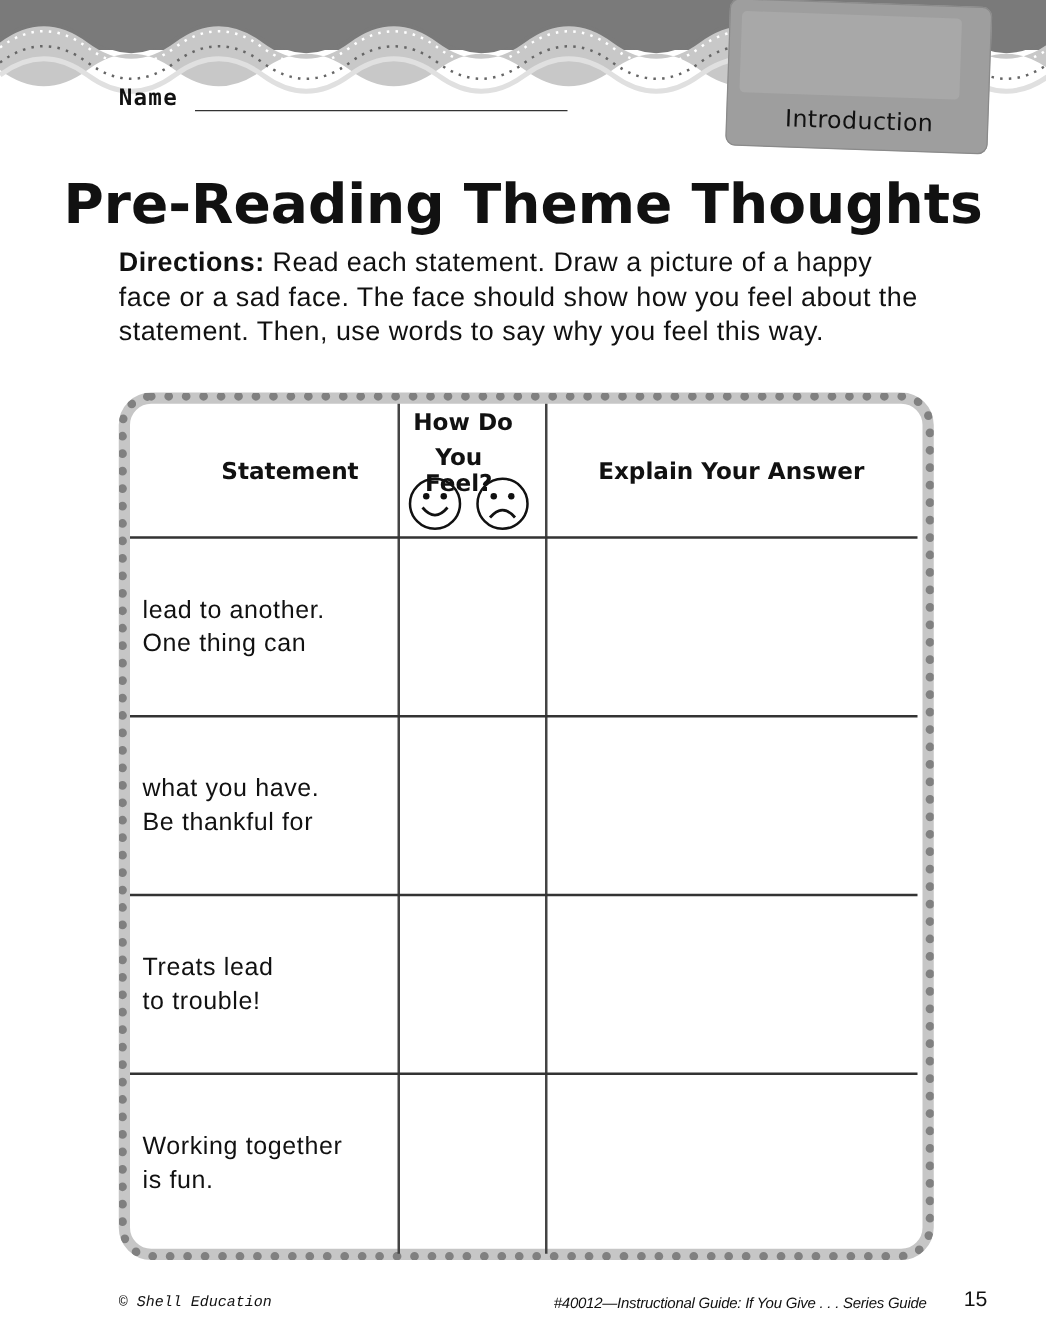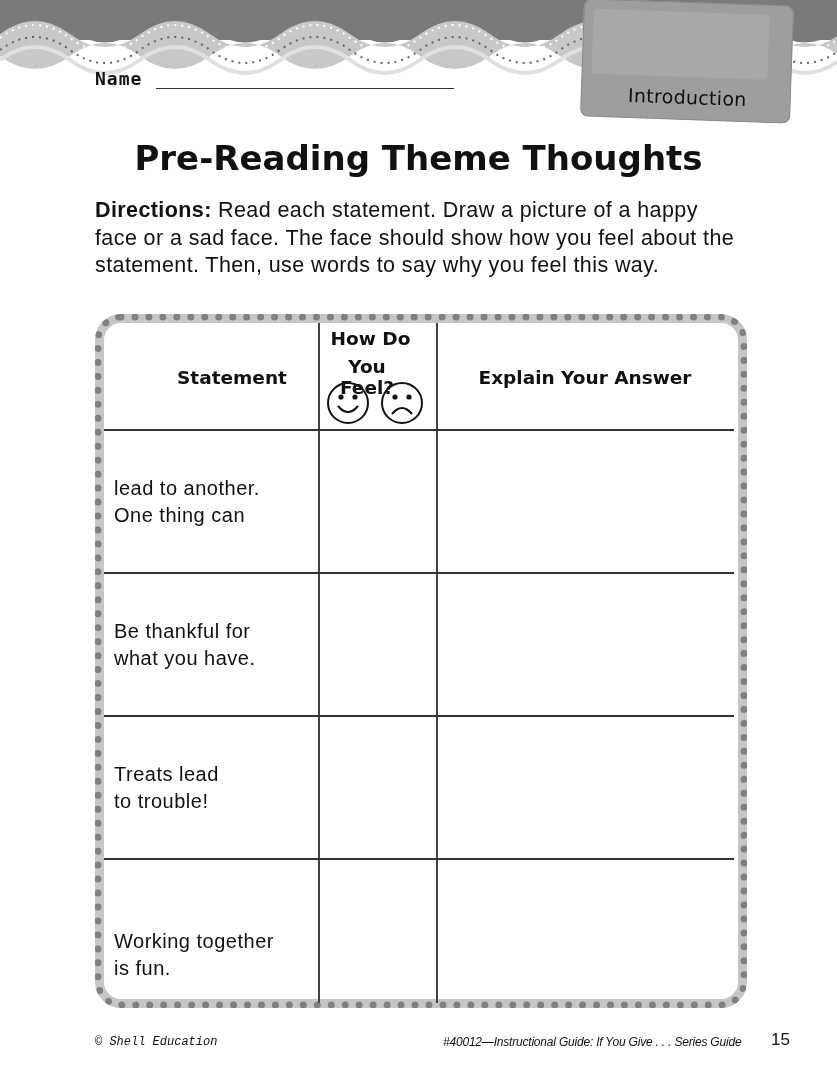--- a/index.html
+++ b/index.html
@@ -20,21 +20,21 @@
     .tab-label {
       position: absolute; left: 628px; top: 86px; font-size: 19px;
       font-family: "DejaVu Sans", sans-serif; color: #111; transform: rotate(2deg);
       letter-spacing: 0.3px;
     }
     .name-row { position: absolute; left: 95px; top: 68px; display: flex; align-items: flex-start; }
     .name-label { font-size: 18px; font-weight: bold; letter-spacing: 1px; font-family: "DejaVu Sans Mono", monospace; }
     .name-line { width: 298px; border-bottom: 1.5px solid #333; margin-left: 14px; height: 20px; }
     .title {
       position: absolute; left: 0; width: 837px; top: 138px; text-align: center;
-      font-size: 34px; font-weight: bold; font-family: "DejaVu Sans", sans-serif; letter-spacing: 0px;
+      font-size: 44px; font-weight: bold; font-family: "DejaVu Sans", sans-serif; letter-spacing: 0px;
     }
     .directions {
       position: absolute; left: 95px; top: 197px; width: 640px;
       font-size: 21.5px; line-height: 27.5px; font-family: "Liberation Sans", sans-serif; letter-spacing: 0.4px;
     }
     .directions b { font-weight: bold; }
     .frame {
       position: absolute; left: 95px; top: 314px; width: 652px; height: 694px;
       border-radius: 26px; border: 9px solid #c6c6c6; box-sizing: border-box;
     }
@@ -105,28 +105,28 @@
     <circle cx="15" cy="16" r="2.6" fill="#111"></circle>
       <circle cx="29" cy="16" r="2.6" fill="#111"></circle>
     <path d="M12,33 Q22,21 32,33" fill="none" stroke="#111" stroke-width="2.2"></path>
   </svg>
 
   <div class="cell-text" style="top:152px;">
     <div>lead to another.</div>
     <div>One thing can</div>
   </div>
   <div class="cell-text" style="top:295px;">
+    <div>what you have.</div>
     <div>Be thankful for</div>
-    <div>what you have.</div>
   </div>
   <div class="cell-text" style="top:438px;">
     <div>Treats lead</div>
     <div>to trouble!</div>
   </div>
-  <div class="cell-text" style="top:581px;margin-top:24px;">
+  <div class="cell-text" style="top:581px;">
     <div>Working together</div>
     <div>is fun.</div>
   </div>
 
   <div style="position:absolute; left:216px; top:108px; width:116px; height:141px;"></div>
   <div style="position:absolute; left:334px; top:108px; width:296px; height:141px;"></div>
   <div style="position:absolute; left:216px; top:251px; width:116px; height:141px;"></div>
   <div style="position:absolute; left:334px; top:251px; width:296px; height:141px;"></div>
   <div style="position:absolute; left:216px; top:394px; width:116px; height:141px;"></div>
   <div style="position:absolute; left:334px; top:394px; width:296px; height:141px;"></div>

